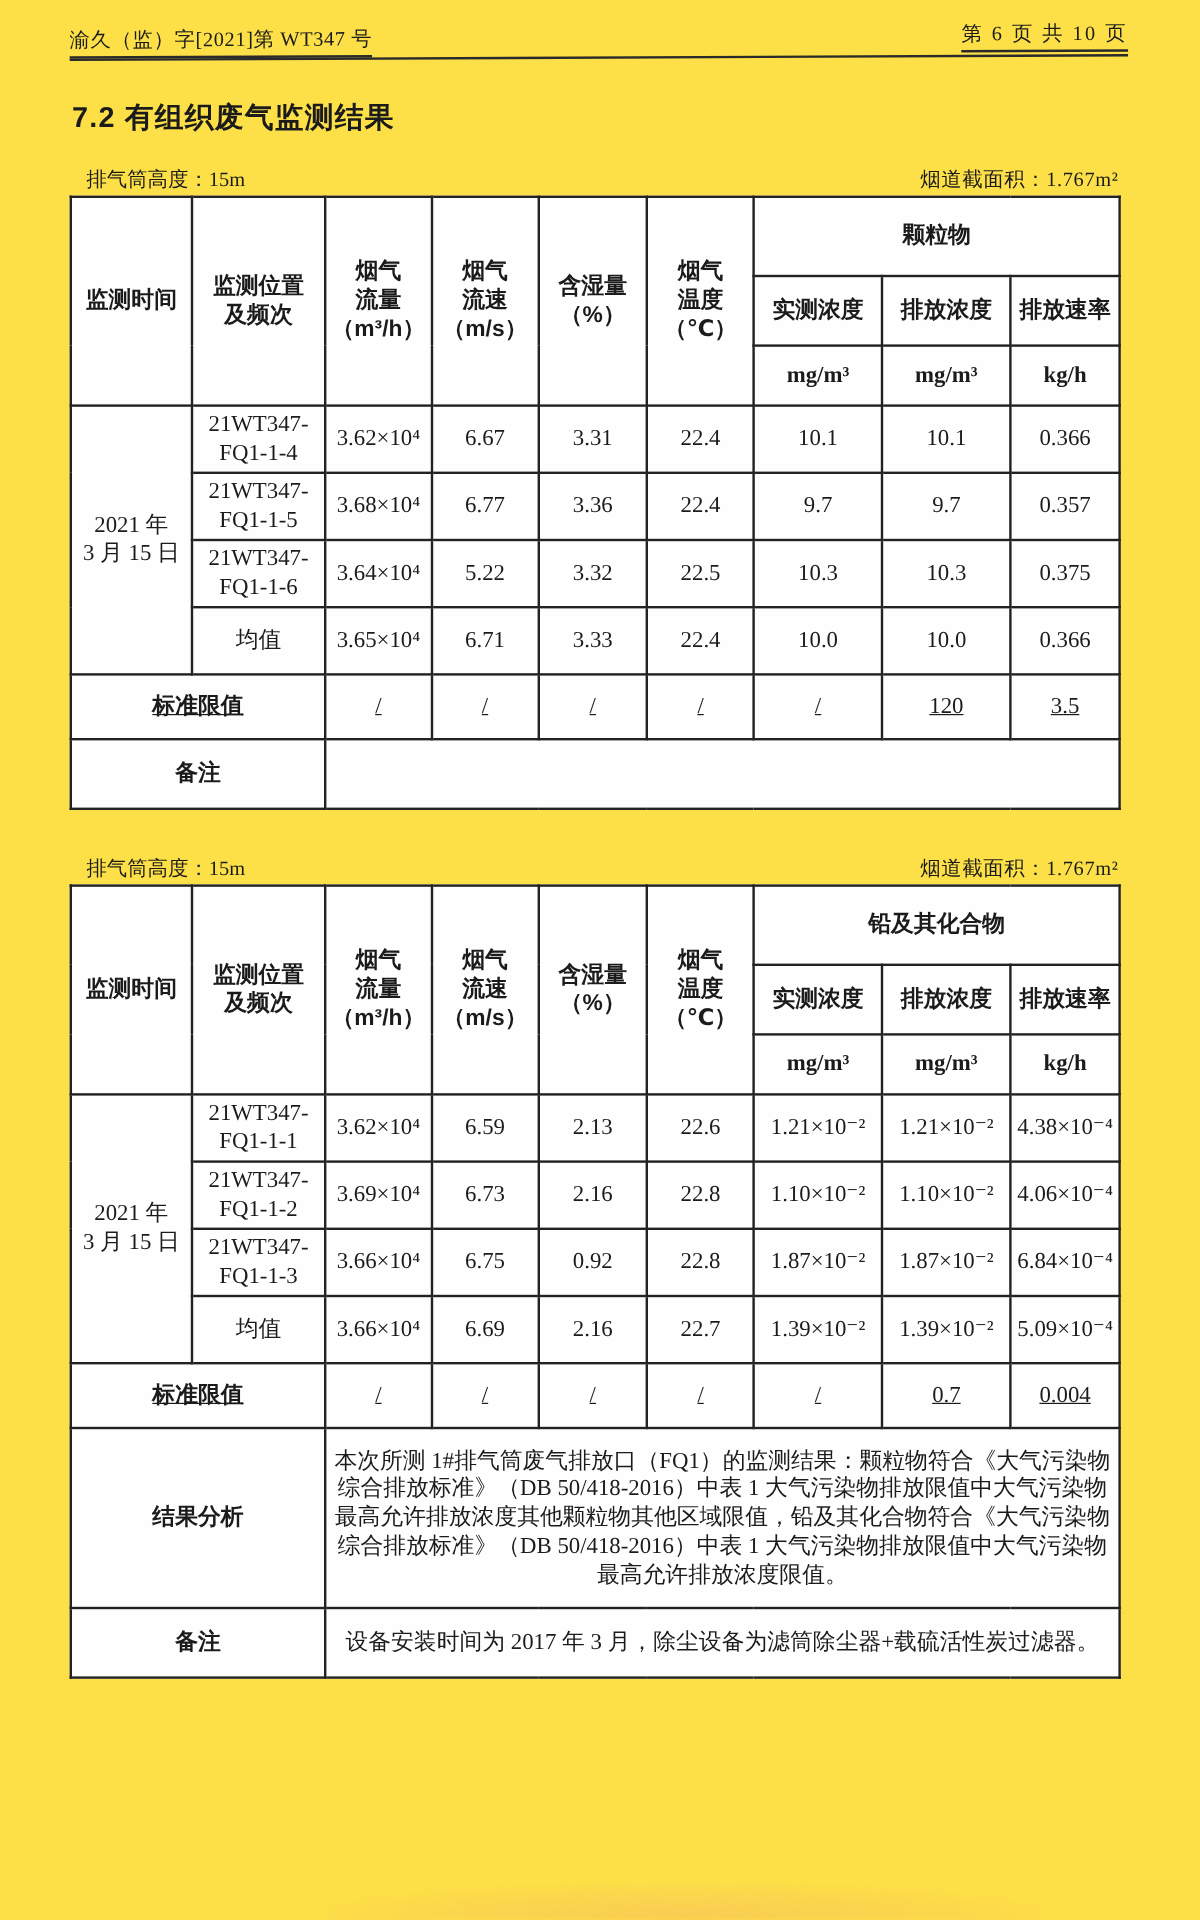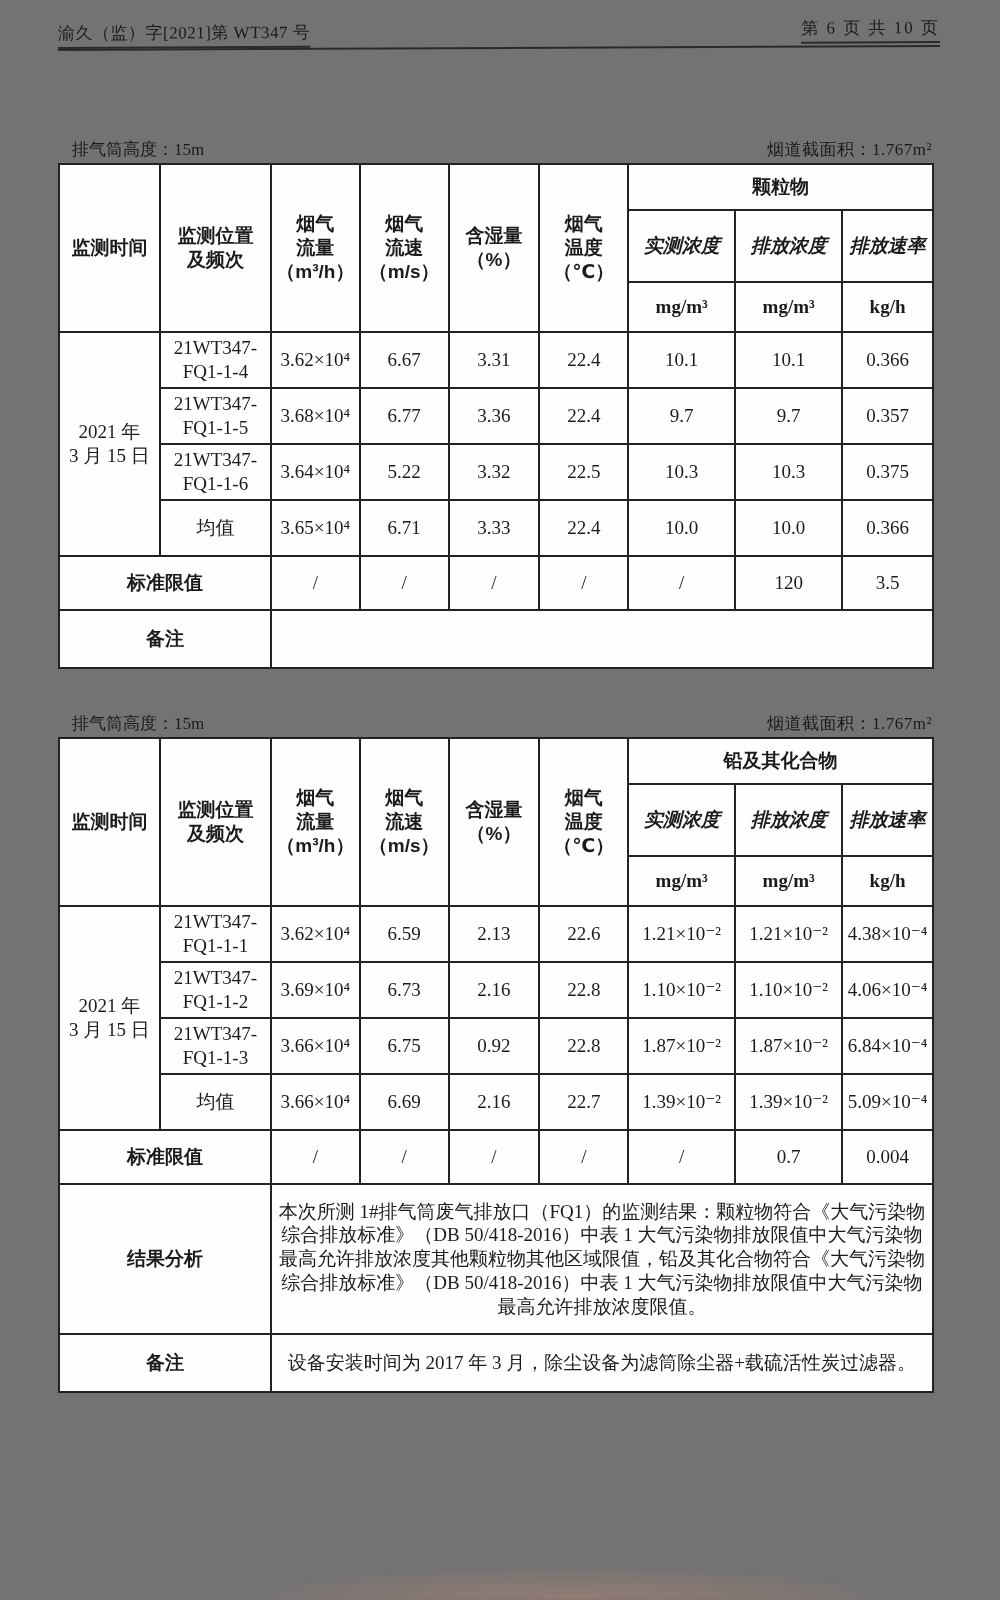--- a/index.html
+++ b/index.html
@@ -6,21 +6,21 @@
   html,body { margin:0; padding:0; }
   body {
     width:1000px; height:1600px;
     background:#f2f2f2;
     font-family:"Liberation Serif","DejaVu Serif",serif;
     color:#1b1b1b;
   }
   .page {
     position:relative;
     width:1000px; height:1600px;
-    background:#737373;
+    background:#fde047;
     overflow:hidden;
   }
 
   
   .doc-header {
     position:absolute; top:18px; left:58px; right:60px;
     display:flex; justify-content:space-between; align-items:flex-end;
     border-bottom:2px solid #2a2a2a;
     padding-bottom:4px;
     transform:rotate(-0.25deg);
@@ -73,25 +73,25 @@
     font-size:19px;
     line-height:1.25;
     overflow:hidden;
   }
   td.th {
     font-family:"Liberation Sans","DejaVu Sans",sans-serif;
     font-weight:bold; font-size:19px;
   }
   td.units { font-weight:bold; font-family:"Liberation Serif","DejaVu Serif",serif; font-size:19px; }
   .wrap { white-space:pre-line; }
-  tr.h-group td { height:46px; }
-  tr.h-labels td { height:72px;font-style:italic; }
+  tr.h-group td { height:66px; }
+  tr.h-labels td { height:58px; }
   tr.h-units td { height:50px; }
   tr.data-row td { height:56px; }
-  tr.limit-row td { height:54px; }
+  tr.limit-row td { height:54px;text-decoration:underline; }
   tr.remark-row td { height:58px; }
   td.analysis {
     text-align:justify; text-justify:inter-character;
     padding:6px 10px 6px 12px;
     font-size:19px; line-height:1.52;
     height:150px;
   }
   td.remark-text { text-align:left; padding-left:14px; font-size:19px;margin-left:36px; }
   td.id-cell { font-size:19px; }
   td.num { font-size:19px; letter-spacing:0px; }
@@ -108,20 +108,21 @@
 </head>
 <body>
 
 <div class="page">
 
   <div class="doc-header">
     <span class="doc-no">渝久（监）字[2021]第 WT347 号</span>
     <span class="page-no">第 6 页 共 10 页</span>
   </div>
 
+  <h1 class="section-title">7.2 有组织废气监测结果</h1>
 
   <div class="tbl-block" id="block1">
     <div class="tbl-meta">
       <span>排气筒高度：15m</span>
       <span class="meta-right">烟道截面积：1.767m²</span>
     </div>
     <table class="mtable">
       <colgroup>
         <col style="width:100px">
           <col style="width:110px">

